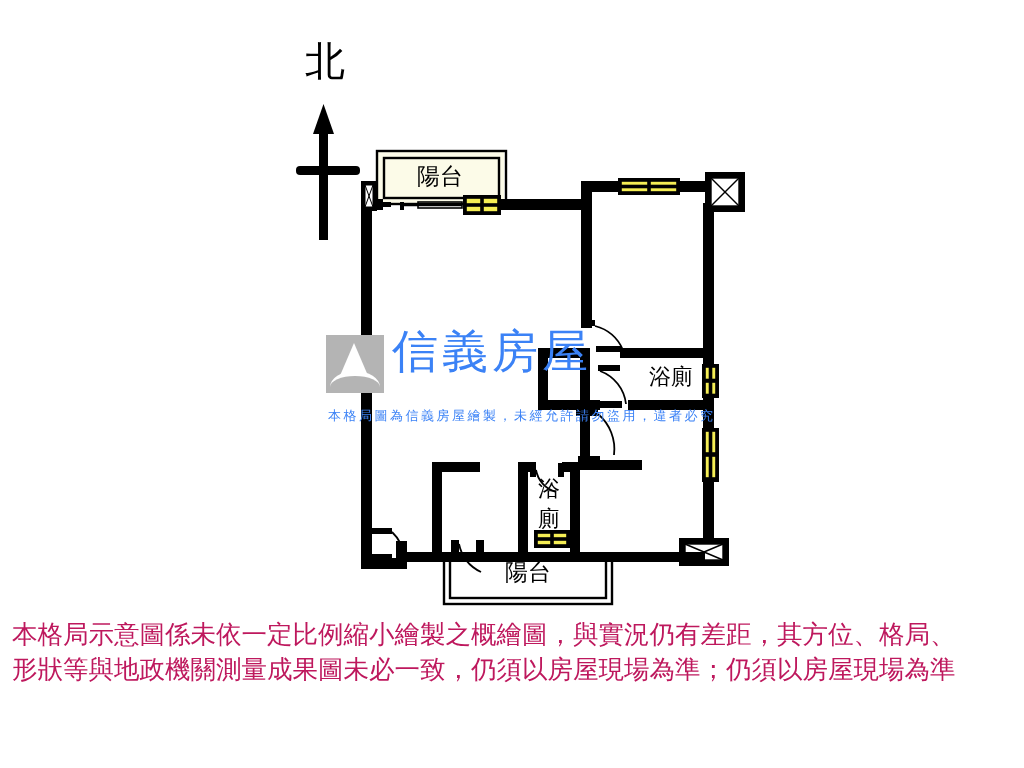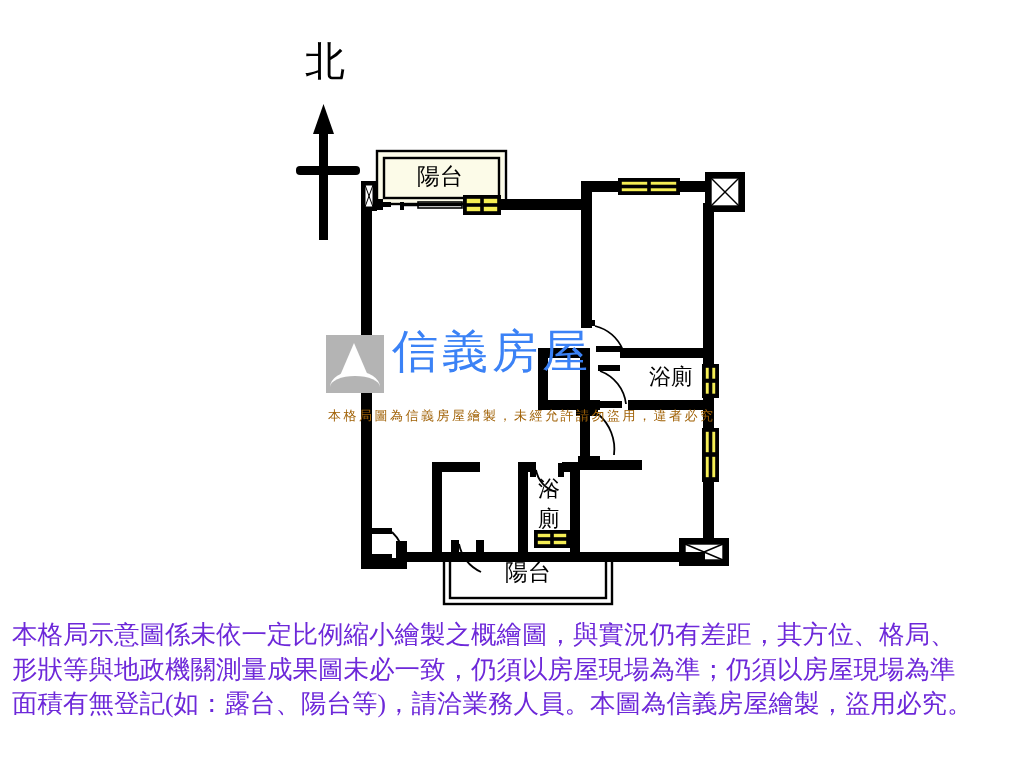--- a/index.html
+++ b/index.html
@@ -91,33 +91,33 @@
     font-family: "Liberation Serif", "DejaVu Serif", serif;
     white-space: nowrap;
     line-height: 1;
   }
   #wm-sub {
     position: absolute;
     left: 2px;
     top: 72px;
     font-size: 13px;
     letter-spacing: 2.5px;
-    color: #a16207;
+    color: #3b82f6;
     font-family: "Liberation Sans", "DejaVu Sans", sans-serif;
     white-space: nowrap;
   }
   #disclaimer {
     position: absolute;
     left: 12px;
     top: 618px;
     width: 1000px;
     font-family: "Liberation Serif", "DejaVu Serif", serif;
     font-size: 25.5px;
     line-height: 1.36;
-    color: #6d28d9;
+    color: #be185d;
     letter-spacing: 0px;
     text-align: left;
   }
   #disclaimer p { margin: 0; }
 </style>
 </head>
 <body>
 
 <div id="page">
 
@@ -310,16 +310,15 @@
 
   <div id="watermark">
     <div id="wm-logo"></div>
     <div id="wm-text">信義房屋</div>
     <div id="wm-sub">本格局圖為信義房屋繪製，未經允許請勿盜用，違者必究</div>
   </div>
 
   <div id="disclaimer">
     <p>本格局示意圖係未依一定比例縮小繪製之概繪圖，與實況仍有差距，其方位、格局、</p>
     <p>形狀等與地政機關測量成果圖未必一致，仍須以房屋現場為準；仍須以房屋現場為準</p>
-    <p>面積有無登記(如：露台、陽台等)，請洽業務人員。本圖為信義房屋繪製，盜用必究。</p>
   </div>
 
 </div>
 
 </body></html>

